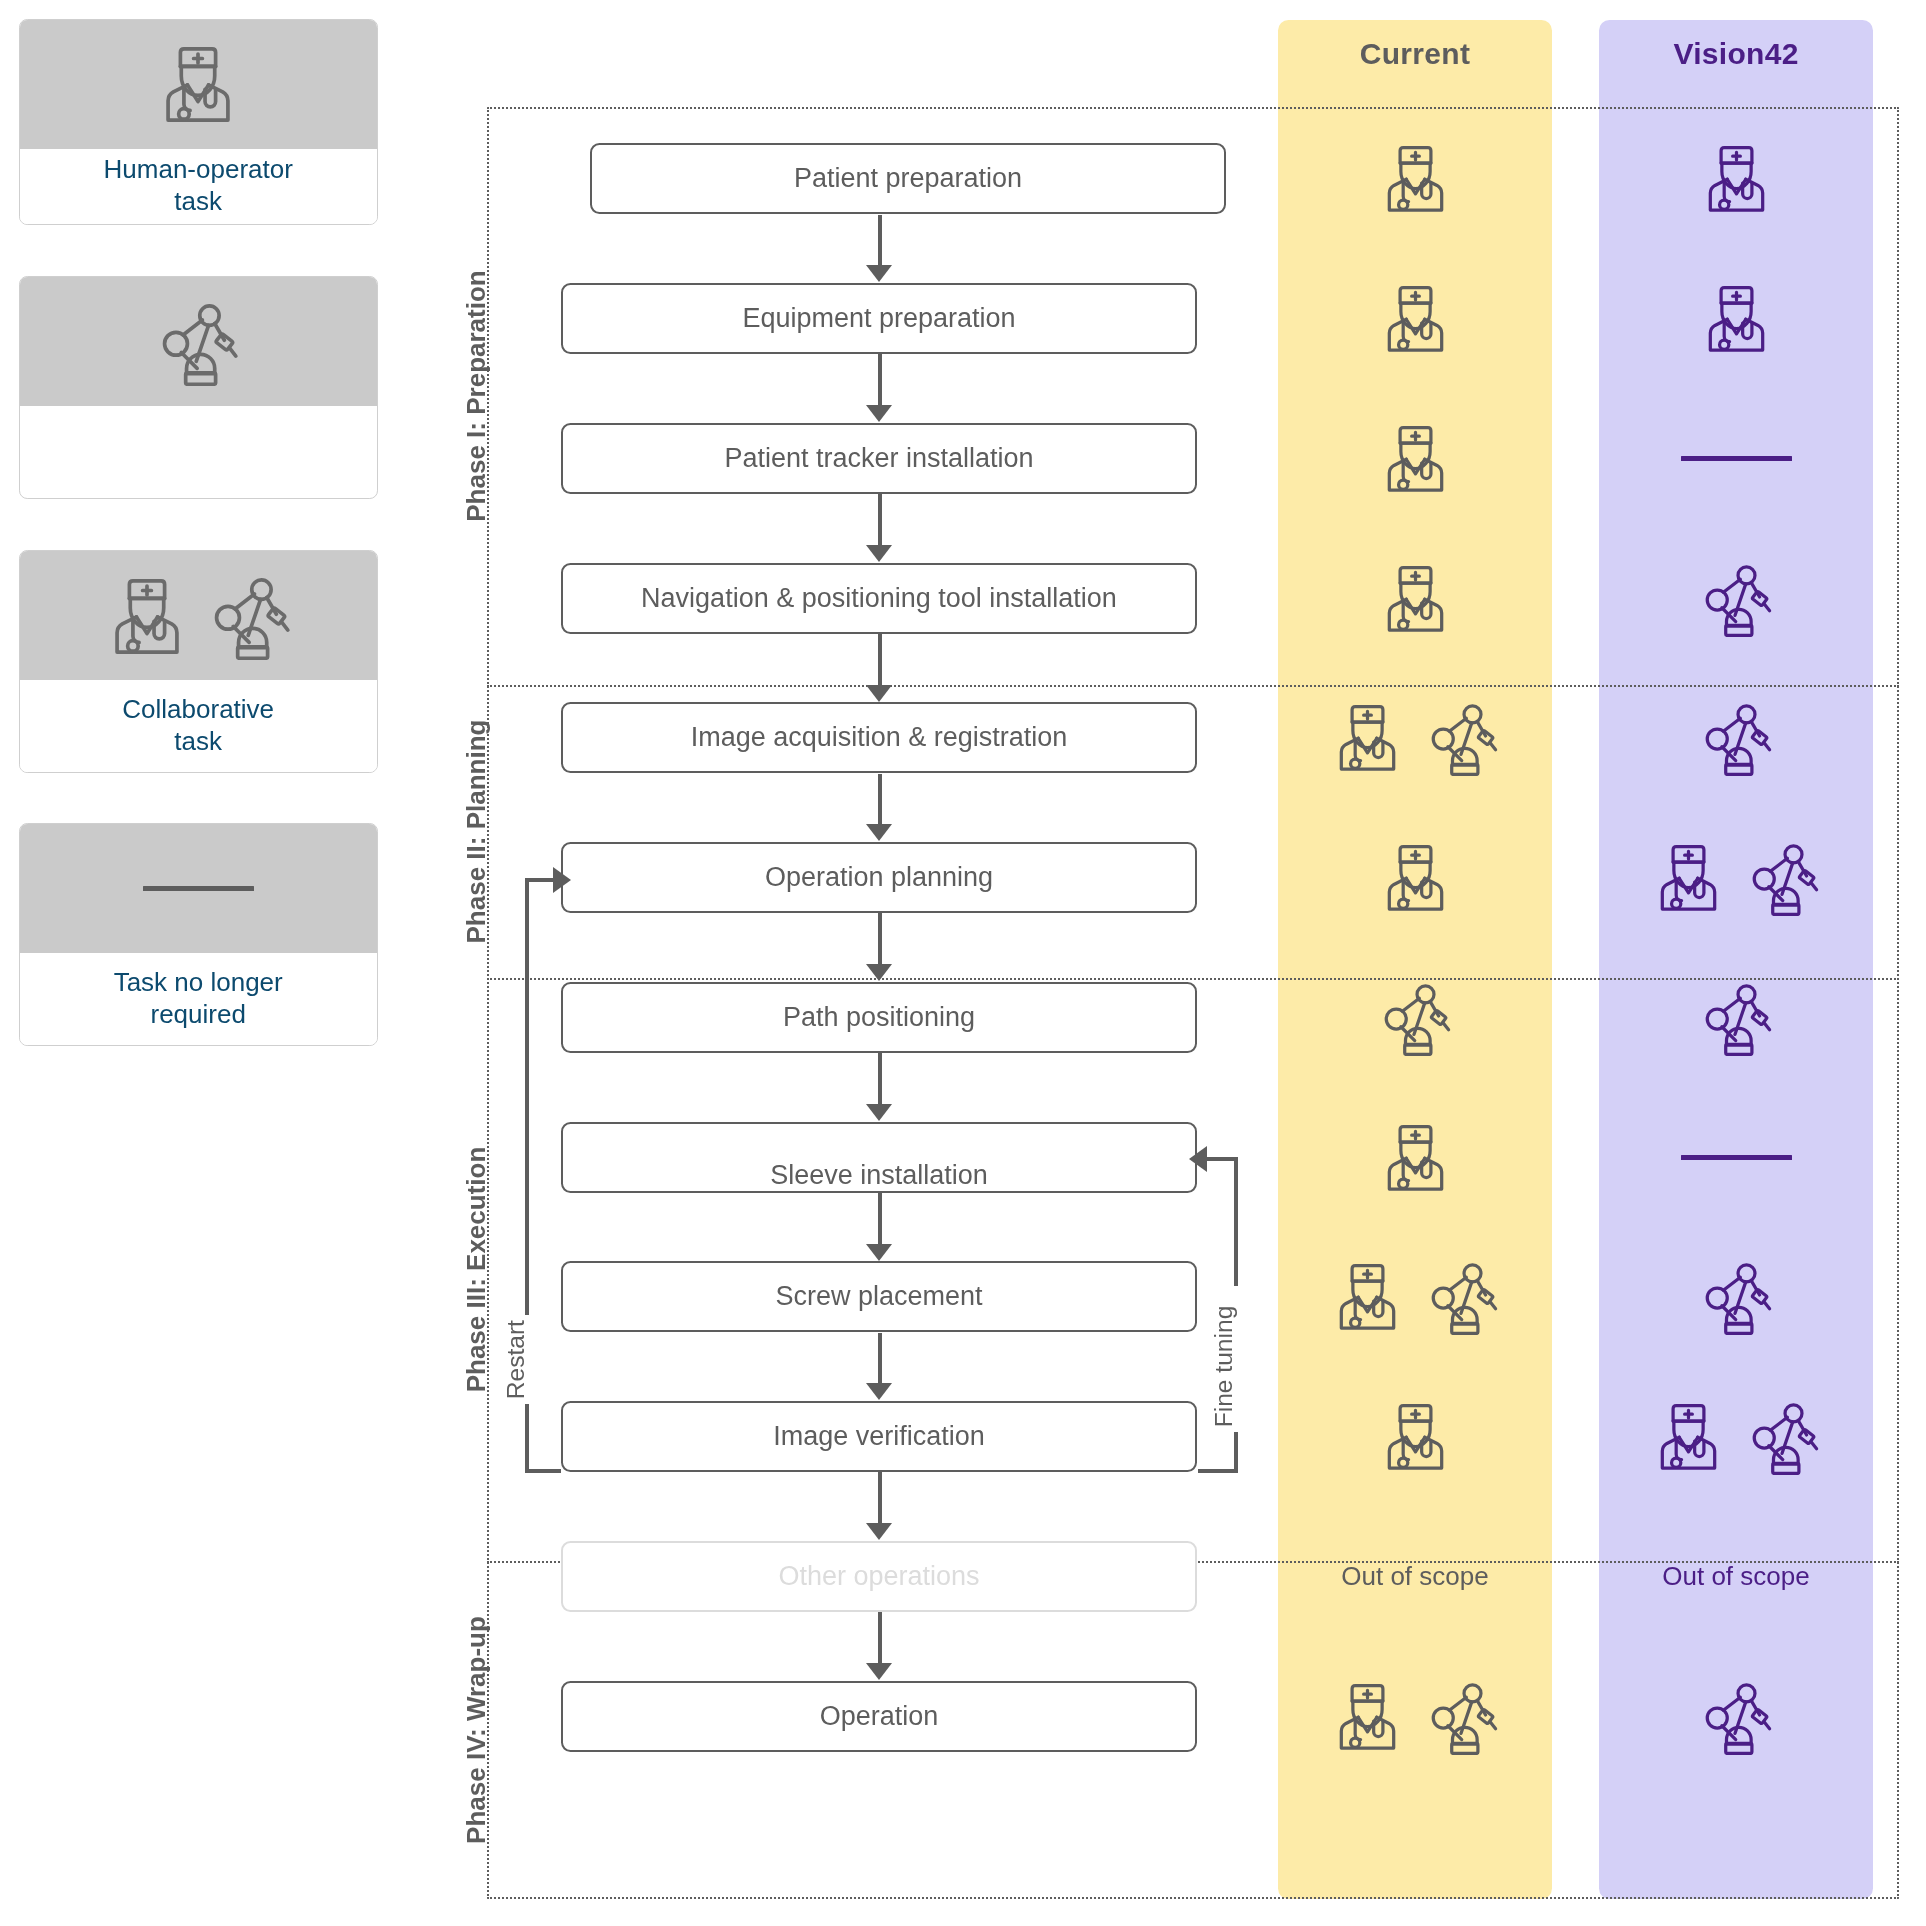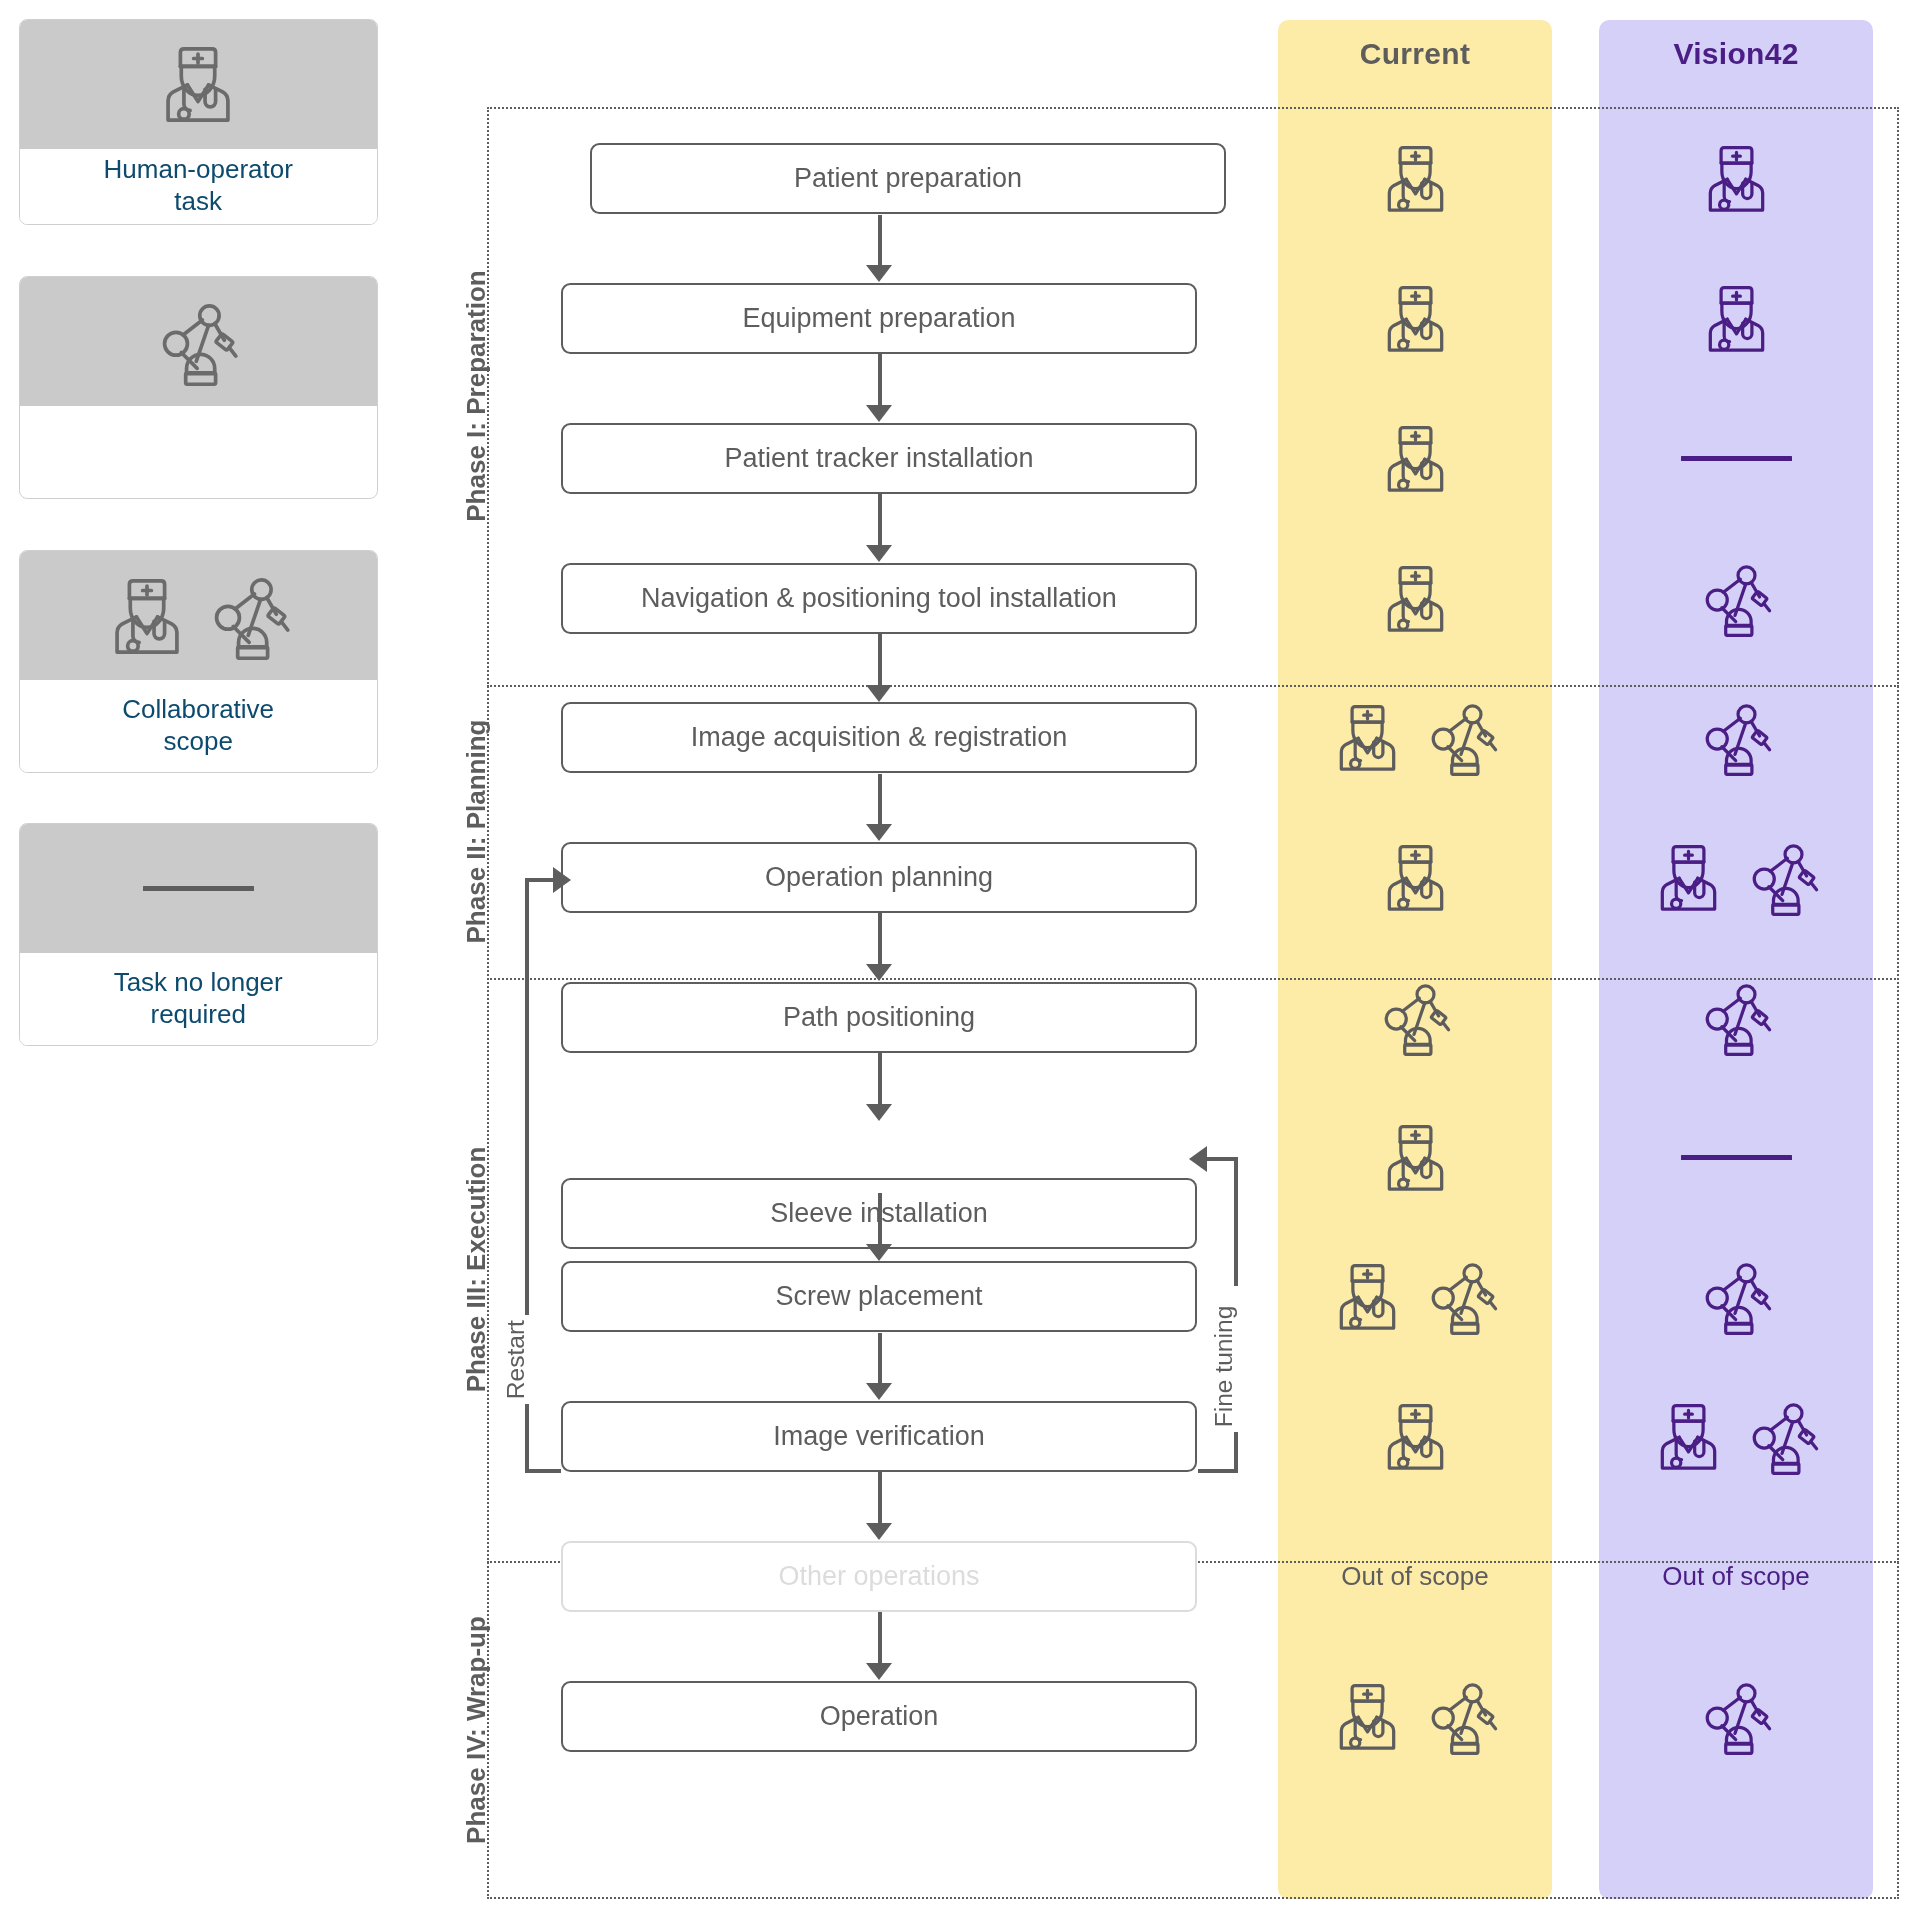--- a/index.html
+++ b/index.html
@@ -180,21 +180,21 @@
         <path d="M62 31 L48 72"></path>
         <rect x="72" y="44" width="16" height="12" rx="2" transform="rotate(38 80 50)"></rect>
         <path d="M86 57 L93 66"></path>
         <path d="M37 80 a16 16 0 0 1 32 0 v6 h-32 z"></path>
         <rect x="36" y="85" width="34" height="13" rx="2"></rect>
       </g>
           </svg>
         </div>
       </div>
       <div class="legend-label" style="white-space: pre-line;">Collaborative
-scope</div>
+task</div>
     </div>
     <div class="legend-card" style="top: 823px; height: 223px;">
       <div class="legend-icon-area" style="height: 129px;">
         <div class="legend-dash"></div>
       </div>
       <div class="legend-label" style="white-space: pre-line;">Task no longer
 required</div>
     </div>
   </div>
 
@@ -503,21 +503,21 @@
         <path d="M69 29 L80 48"></path>
         <path d="M62 31 L48 72"></path>
         <rect x="72" y="44" width="16" height="12" rx="2" transform="rotate(38 80 50)"></rect>
         <path d="M86 57 L93 66"></path>
         <path d="M37 80 a16 16 0 0 1 32 0 v6 h-32 z"></path>
         <rect x="36" y="85" width="34" height="13" rx="2"></rect>
       </g>
         </svg>
       </div>
     </div>
-    <div class="pbox" style="top: 1178px;">
+    <div class="pbox" style="top: 1122px; align-items: flex-end;">
       <span>Sleeve installation</span>
     </div>
     <div class="arrow-v" style="top: 1193px; height: 52px;"></div>
     <div class="arrow-head" style="top: 1244px;"></div>
     <div class="cell current" style="top: 1122px;">
       <div>
         <svg width="77" height="77" viewBox="0 0 100 100">
       <g fill="none" stroke="#5d5d5d" stroke-width="4.2" stroke-linejoin="round" stroke-linecap="round">
         <path d="M30 14 q0-4 4-4 h32 q4 0 4 4 v16 h-40 z"></path>
         <line x1="30" y1="30" x2="70" y2="30"></line>

